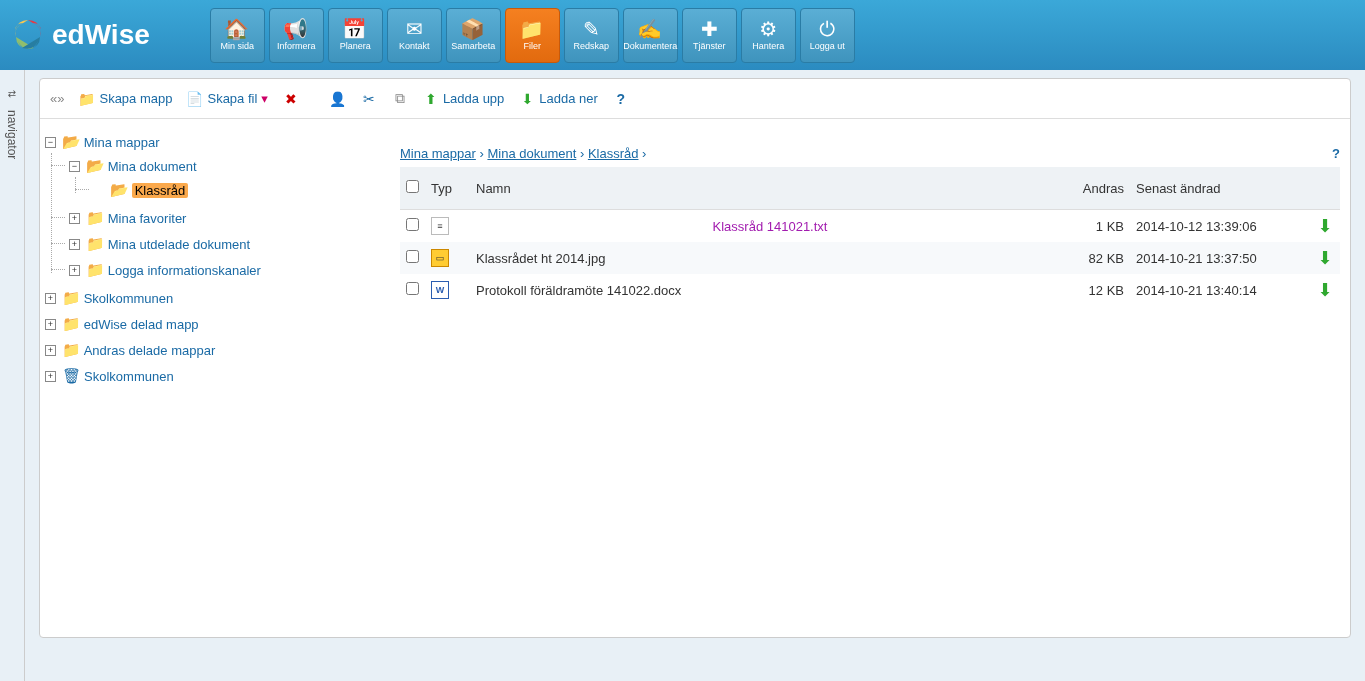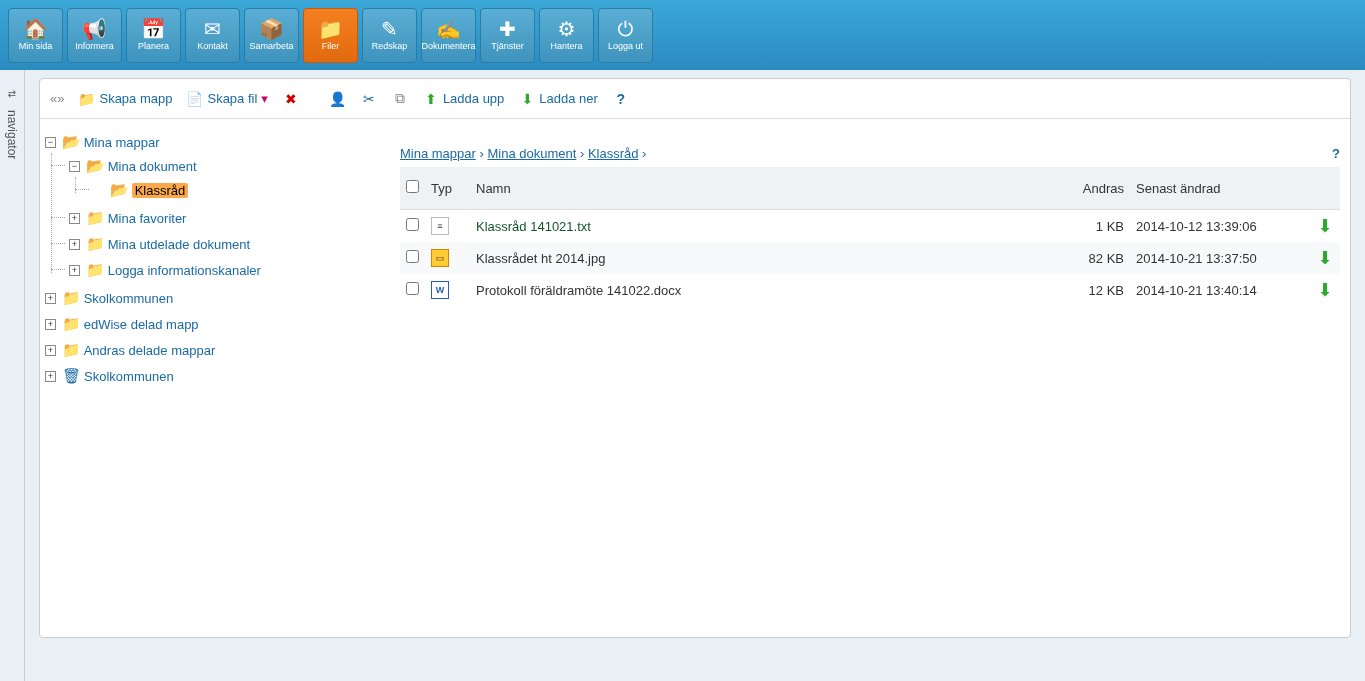--- a/index.html
+++ b/index.html
@@ -69,20 +69,31 @@
 .fi.txt { border-color: #bbb; }
 .fi.img { background: #ffcc33; border-color: #cc8800; }
 .fi.doc { color: #2a5db0; border-color: #2a5db0; font-weight: bold; }
 
 input[type=checkbox] { cursor: pointer; }
 </style>
 </head>
 <body>
 
 <div class="header">
+  <div class="logo">
+    <div class="logo-swirl">
+      <svg viewBox="0 0 40 40">
+        <path d="M20 5 Q30 5 33 15 Q32 8 25 8 Q34 12 32 22 Q34 14 28 10 Z" fill="#e63946"></path>
+        <path d="M20 5 Q10 5 7 15 Q8 8 15 8 Q6 12 8 22 Q6 14 12 10 Z" fill="#f9c74f"></path>
+        <path d="M8 22 Q8 32 20 35 Q12 33 10 26 Q14 36 26 33 Z" fill="#90be6d"></path>
+        <path d="M32 22 Q32 32 20 35 Q28 33 30 26 Q26 36 14 33 Z" fill="#277da1"></path>
+      </svg>
+    </div>
+    <span class="logo-text">edWise</span>
+  </div>
   <div class="nav-buttons" id="nav-buttons">
       <div class="nav-btn">
         <div class="nicon">🏠</div>
         <div>Min sida</div>
       </div>
       <div class="nav-btn">
         <div class="nicon">📢</div>
         <div>Informera</div>
       </div>
       <div class="nav-btn">
@@ -254,21 +265,21 @@
                 <th>Namn</th>
                 <th class="col-size">Andras</th>
                 <th class="col-date">Senast ändrad</th>
                 <th class="col-dl"></th>
               </tr>
             </thead>
             <tbody id="file-rows">
                 <tr>
                   <td class="col-chk"><input type="checkbox" style=""></td>
                   <td class="col-typ"><span class="fi txt">≡</span></td>
-                  <td style="color: #14532d;">Klassråd 141021.txt</td>
+                  <td style="color: #a21caf; text-align: center;">Klassråd 141021.txt</td>
                   <td class="col-size">1 KB</td>
                   <td class="col-date">2014-10-12 13:39:06</td>
                   <td class="col-dl"><span class="dl-arrow">⬇</span></td>
                 </tr>
                 <tr class="alt">
                   <td class="col-chk"><input type="checkbox" style=""></td>
                   <td class="col-typ"><span class="fi img">▭</span></td>
                   <td style="color: rgb(51, 51, 51);">Klassrådet ht 2014.jpg</td>
                   <td class="col-size">82 KB</td>
                   <td class="col-date">2014-10-21 13:37:50</td>

